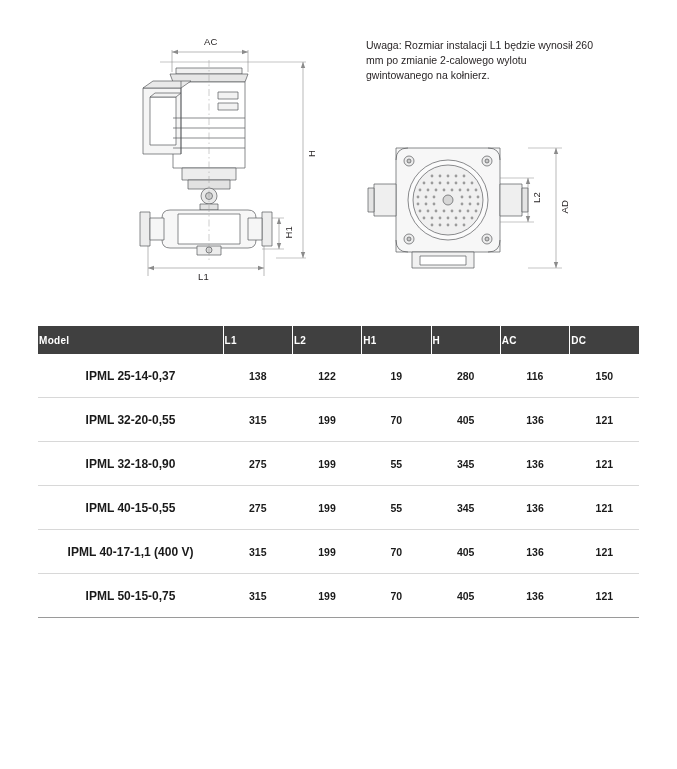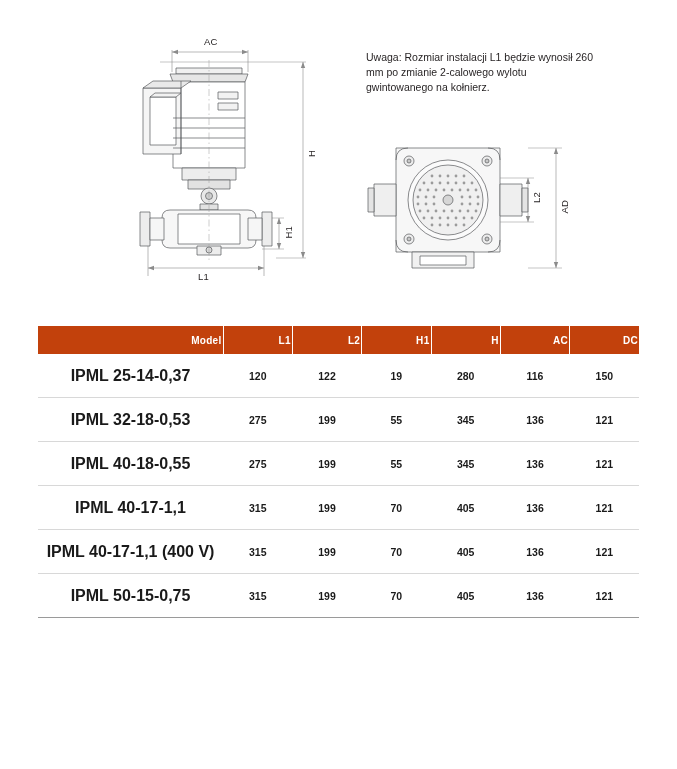--- a/index.html
+++ b/index.html
@@ -19,21 +19,21 @@
   
   .diagram-area {
     position: relative;
     width: 677px;
     height: 300px;
   }
 
   .note {
     position: absolute;
     left: 366px;
-    top: 50px;
+    top: 38px;
     width: 230px;
     font-size: 10.5px;
     line-height: 1.45;
     color: #231f20;
   }
 
   .dim-label {
     position: absolute;
     font-size: 9.5px;
     color: #231f20;
@@ -58,47 +58,47 @@
     left: 38px;
     top: 326px;
     width: 601px;
   }
   table.spec {
     border-collapse: collapse;
     width: 601px;
     table-layout: fixed;
   }
   table.spec thead th {
-    background: #c2410c;
+    background: #404040;
     color: #ffffff;
     font-size: 10px;
     font-weight: bold;
     height: 26px;
-    text-align: right;
+    text-align: left;
     vertical-align: middle;
     border-right: 1px solid #ffffff;
     letter-spacing: 0.3px;
   }
   table.spec thead th:last-child {
     border-right: none;
   }
   table.spec tbody td {
     height: 41px;
     text-align: center;
     vertical-align: middle;
     font-size: 10.5px;
     font-weight: bold;
     color: #1a1a1a;
     border-bottom: 1px solid #d8d8d8;
   }
   table.spec tbody tr:last-child td {
     border-bottom: 1px solid #9a9a9a;
   }
   table.spec tbody td.model {
-    font-size: 16px;
+    font-size: 12px;
   }
   .col-model { width: 185px; }
   .col-n { width: 69.3px; }
 </style>
 </head>
 <body>
 
 <div class="diagram-area">
 
   <svg class="draw" viewBox="0 0 677 300">
@@ -292,51 +292,51 @@
         <th>L2</th>
         <th>H1</th>
         <th>H</th>
         <th>AC</th>
         <th>DC</th>
       </tr>
     </thead>
     <tbody>
       <tr>
         <td class="model">IPML 25-14-0,37</td>
-        <td>120</td>
+        <td>138</td>
         <td>122</td>
         <td>19</td>
         <td>280</td>
         <td>116</td>
         <td>150</td>
       </tr>
       <tr>
-        <td class="model">IPML 32-18-0,53</td>
+        <td class="model">IPML 32-20-0,55</td>
+        <td>315</td>
+        <td>199</td>
+        <td>70</td>
+        <td>405</td>
+        <td>136</td>
+        <td>121</td>
+      </tr>
+      <tr>
+        <td class="model">IPML 32-18-0,90</td>
         <td>275</td>
         <td>199</td>
         <td>55</td>
         <td>345</td>
         <td>136</td>
         <td>121</td>
       </tr>
       <tr>
-        <td class="model">IPML 40-18-0,55</td>
+        <td class="model">IPML 40-15-0,55</td>
         <td>275</td>
         <td>199</td>
         <td>55</td>
         <td>345</td>
-        <td>136</td>
-        <td>121</td>
-      </tr>
-      <tr>
-        <td class="model">IPML 40-17-1,1</td>
-        <td>315</td>
-        <td>199</td>
-        <td>70</td>
-        <td>405</td>
         <td>136</td>
         <td>121</td>
       </tr>
       <tr>
         <td class="model">IPML 40-17-1,1 (400 V)</td>
         <td>315</td>
         <td>199</td>
         <td>70</td>
         <td>405</td>
         <td>136</td>

